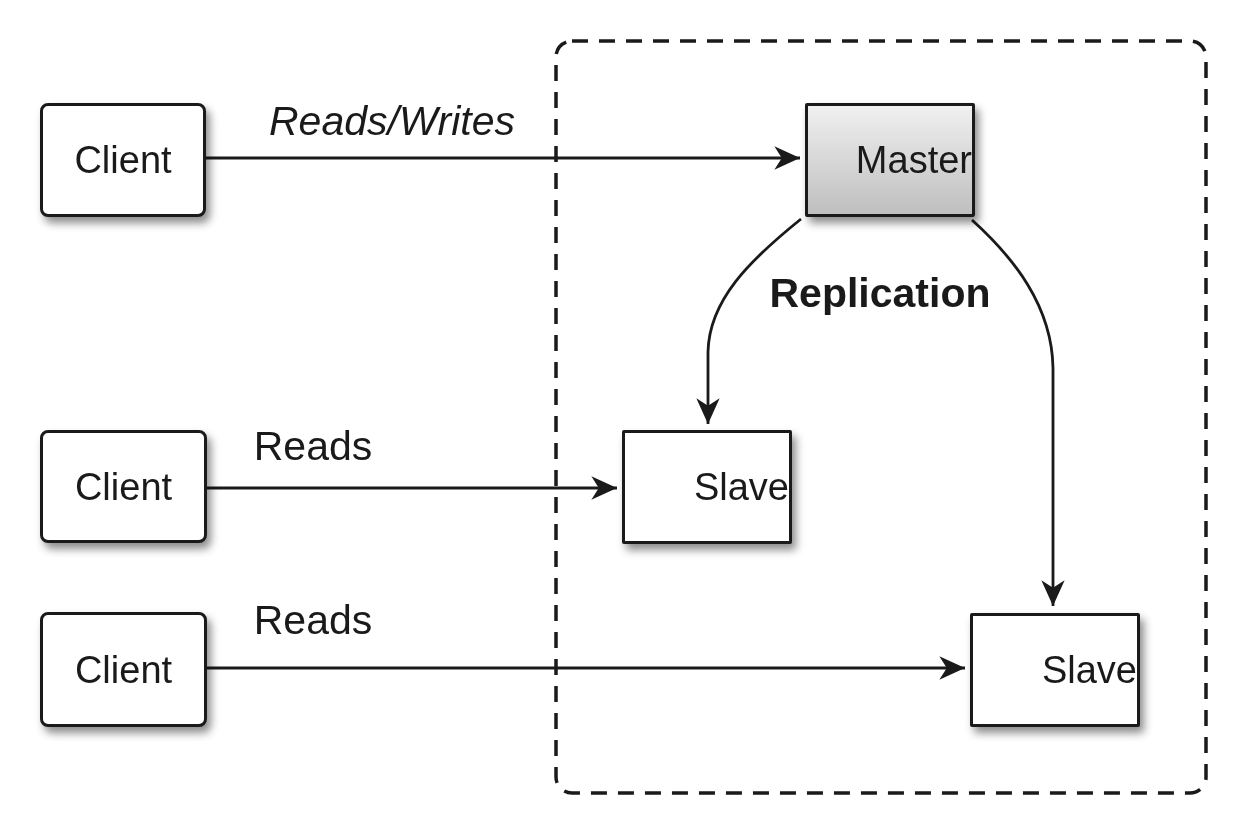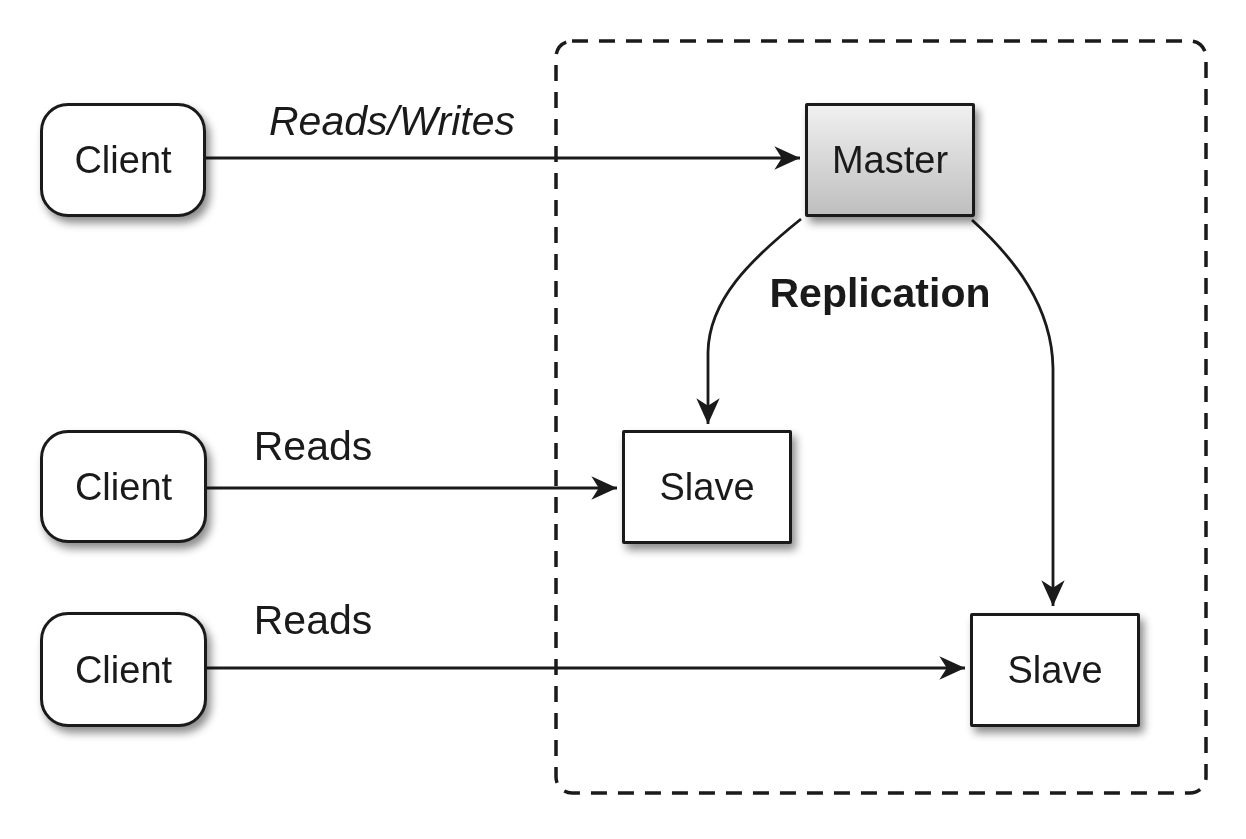--- a/index.html
+++ b/index.html
@@ -51,22 +51,22 @@
     align-items: center;
     justify-content: center;
     box-sizing: border-box;
     border: 3px solid var(--node-border);
     background: var(--node-fill);
     color: var(--text);
     font-size: 38px;
     line-height: 1;
     box-shadow: 4px 6px 9px rgba(0,0,0,0.45);
   }
-  .node.rounded { border-radius: 28px; }
-  .node.sharp   { border-radius: 2px; }
+  .node.rounded { border-radius: 8px; }
+  .node.sharp   { border-radius: 2px; justify-content: flex-end; }
   .node.master {
     background: linear-gradient(to bottom, var(--master-gradient-top), var(--master-gradient-bottom));
   }
   .client-1 { left: 40px;  top: 103px; width: 166px; height: 114px; }
   .client-2 { left: 40px;  top: 430px; width: 167px; height: 113px; }
   .client-3 { left: 40px;  top: 612px; width: 167px; height: 115px; }
   .master-box { left: 805px; top: 103px; width: 170px; height: 114px; }
   .slave-1  { left: 622px; top: 430px; width: 170px; height: 114px; }
   .slave-2  { left: 970px; top: 613px; width: 170px; height: 114px; }
   .edge-label {

